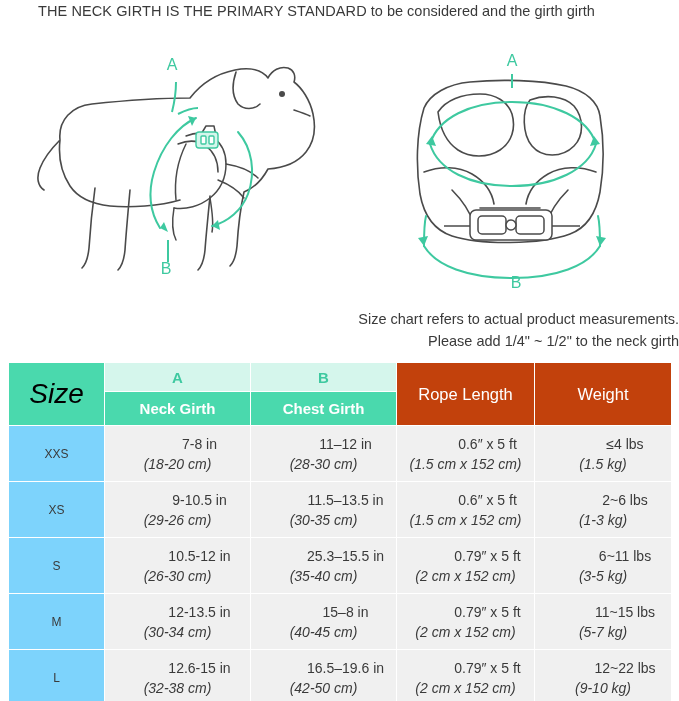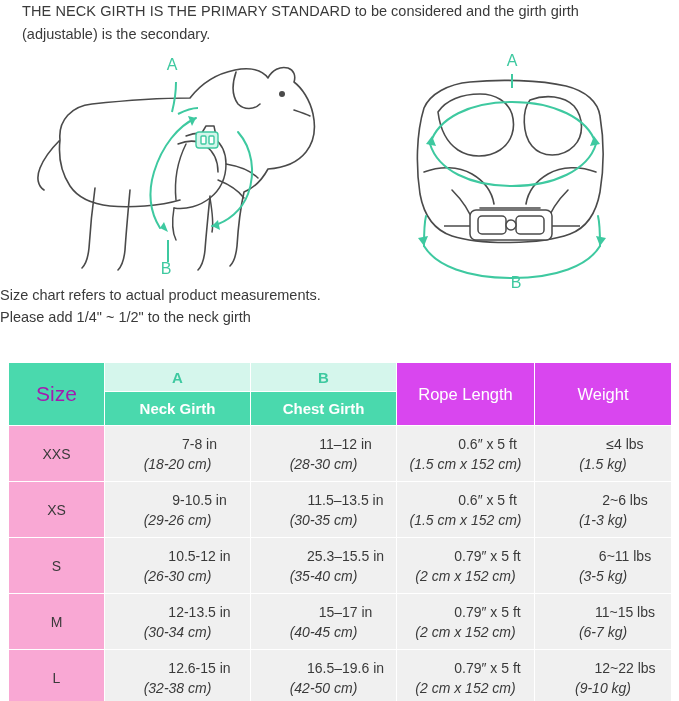--- a/index.html
+++ b/index.html
@@ -20,36 +20,36 @@
   }
   .intro {
     position: absolute;
     top: 0px;
     left: 22px;
     width: 645px;
     font-size: 14.5px;
     line-height: 23px;
     color: #3a3a3a;
   }
-  .intro .caps { letter-spacing: 0.1px; }
+  .intro .caps { letter-spacing: 0.1px; margin-left: 16px; }
 
   .diagram {
     position: absolute;
     top: 40px;
     left: 0px;
     width: 679px;
     height: 250px;
   }
 
   .note {
     position: absolute;
-    top: 284px;
+    top: 308px;
     left: 0;
     width: 679px;
-    text-align: left;
+    text-align: right;
     font-size: 14.5px;
     line-height: 22px;
     color: #3a3a3a;
   }
 
   table.size-chart {
     position: absolute;
     top: 362px;
     left: 8px;
     width: 663px;
@@ -57,27 +57,28 @@
     table-layout: fixed;
   }
   table.size-chart td, table.size-chart th {
     border: 1px solid #ffffff;
     padding: 0;
     text-align: center;
     vertical-align: middle;
   }
   .hdr-size {
     background: #4ad9ad;
-    color: #a21caf;
-    font-size: 21px;
+    color: #000000;
+    font-size: 28px;
     font-weight: normal;
     height: 62px;
+    font-style: italic;
   }
   .hdr-plain {
-    background: #d946ef;
+    background: #c2410c;
     color: #ffffff;
     font-size: 16.5px;
     font-weight: normal;
     height: 62px;
   }
   .hdr-split {
     padding: 0 !important;
     height: 62px;
   }
   .hdr-split .top {
@@ -89,43 +90,42 @@
     border-bottom: 1px solid #ffffff;
   }
   .hdr-split .bot {
     background: #4ad9ad;
     color: #ffffff;
     font-size: 15px;
     height: 33px;
     line-height: 33px;
   }
   td.size-cell {
-    background: #f9a8d4;
+    background: #7dd3fc;
     color: #3a3a3a;
-    font-size: 14px;
+    font-size: 12px;
     height: 56px;
   }
   td.data-cell {
     background: #f0f0f0;
     color: #3a3a3a;
     font-size: 14px;
     line-height: 20px;
     height: 56px;
   }
   td.data-cell .l1 { display: block; margin-left: 44px; }
   td.data-cell .l2 { display: block; font-style: italic; }
 </style>
 </head>
 <body>
 
 <div class="page">
 
   <div class="intro">
     <span class="caps">THE NECK GIRTH IS THE PRIMARY STANDARD</span><span> to be considered and the girth girth</span><br>
-    <span>(adjustable) is the secondary.</span>
   </div>
 
   <div class="diagram">
     <svg width="679" height="250" viewBox="0 0 679 250" xmlns="http://www.w3.org/2000/svg">
       <g fill="none" stroke="#4a4a4a" stroke-width="1.6" stroke-linecap="round" stroke-linejoin="round">
 
         <path d="M60,100 C58,80 72,66 92,64 C120,61 160,58 190,58 C200,45 215,34 235,30 C250,27 262,30 268,38 C272,30 280,26 288,28 C294,30 296,36 294,42 C302,48 310,60 313,74 C316,88 314,102 306,112 C298,122 284,128 268,129 C262,140 254,148 244,152 C240,170 238,190 237,206 C236,216 234,222 230,226 M210,156 C208,176 206,196 205,210 C204,220 202,226 198,230 M130,150 C128,172 126,194 125,210 C124,220 122,226 118,230 M95,148 C92,170 90,192 89,208 C88,218 86,224 82,228 M60,100 C58,118 62,134 70,146 C78,158 92,164 110,166 C130,168 160,166 180,160 M60,100 C52,108 44,118 40,128 C36,138 38,146 44,150"></path>
 
         <path d="M236,32 C232,44 232,56 238,64 C244,70 254,70 260,64"></path>
 
@@ -293,30 +293,30 @@
           <span class="l2">(3-5 kg)</span>
         </td>
       </tr>
       <tr>
         <td class="size-cell">M</td>
         <td class="data-cell">
           <span class="l1">12-13.5 in</span>
           <span class="l2">(30-34 cm)</span>
         </td>
         <td class="data-cell">
-          <span class="l1">15–17 in</span>
+          <span class="l1">15–8 in</span>
           <span class="l2">(40-45 cm)</span>
         </td>
         <td class="data-cell">
           <span class="l1">0.79″ x 5 ft</span>
           <span class="l2">(2 cm x 152 cm)</span>
         </td>
         <td class="data-cell">
           <span class="l1">11~15 lbs</span>
-          <span class="l2">(6-7 kg)</span>
+          <span class="l2">(5-7 kg)</span>
         </td>
       </tr>
       <tr>
         <td class="size-cell">L</td>
         <td class="data-cell">
           <span class="l1">12.6-15 in</span>
           <span class="l2">(32-38 cm)</span>
         </td>
         <td class="data-cell">
           <span class="l1">16.5–19.6 in</span>

